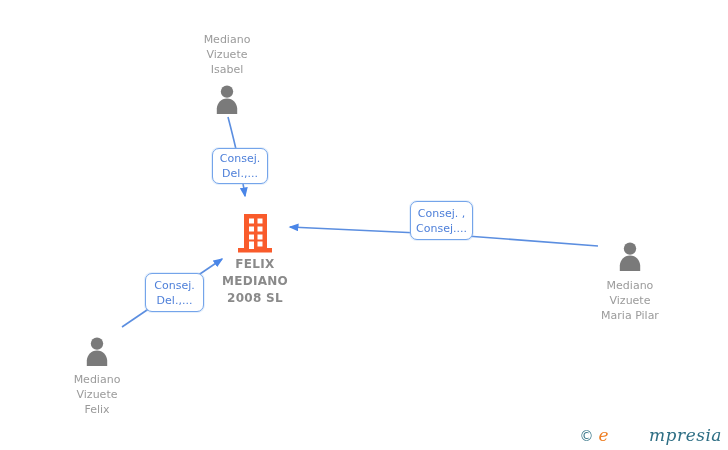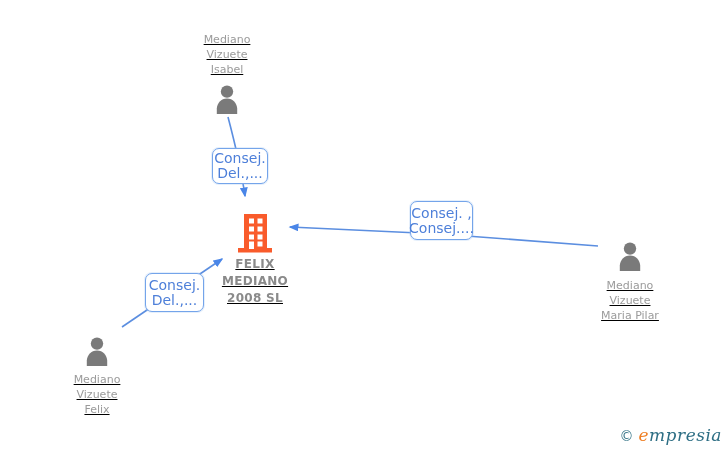--- a/index.html
+++ b/index.html
@@ -21,21 +21,20 @@
     width: 728px; height: 450px;
     z-index: 1;
   }
   .node {
     position: absolute;
     z-index: 2;
     display: flex;
     flex-direction: column;
     align-items: center;
     cursor: pointer;
-    text-decoration: underline;
   }
   .person-name {
     white-space: pre-line;
     text-align: center;
     font-size: 11px;
     line-height: 15px;
     color: #9b9b9b;
   }
   .person-glyph {
     width: 30px;
@@ -56,21 +55,21 @@
     height: 39px;
     display: block;
   }
   .edge-label {
     position: absolute;
     z-index: 3;
     background: #ffffff;
     border: 1.5px solid #74a4ea;
     border-radius: 7px;
     color: #4d7fd9;
-    font-size: 14px;
+    font-size: 11px;
     line-height: 15px;
     text-align: center;
     white-space: pre-line;
     display: flex;
     align-items: center;
     justify-content: center;
     box-shadow: 0 0 0 1px rgba(150,190,240,0.25);
     cursor: pointer;
   }
   #brand {
@@ -87,21 +86,21 @@
     color: #3d7a8c;
     font-size: 14px;
   }
   #brand .wordmark {
     font-family: "DejaVu Serif", "Liberation Serif", serif;
     font-style: italic;
     font-size: 17px;
     letter-spacing: 0.5px;
   }
   #brand .brand-initial { color: #ef7e22; }
-  #brand .brand-rest { color: #2d6e84; }
+  #brand .brand-rest { color: #2d6e84; margin-left: 40px; }
 </style>
 </head>
 <body>
 
 <div id="canvas">
 
   <svg id="edges" viewBox="0 0 728 450" xmlns="http://www.w3.org/2000/svg">
     <defs>
       <marker id="arrow" markerWidth="10" markerHeight="8" refX="8.5" refY="4" orient="auto" markerUnits="userSpaceOnUse">
         <path d="M0,0 L10,4 L0,8 Z" fill="#4a86e8"></path>

